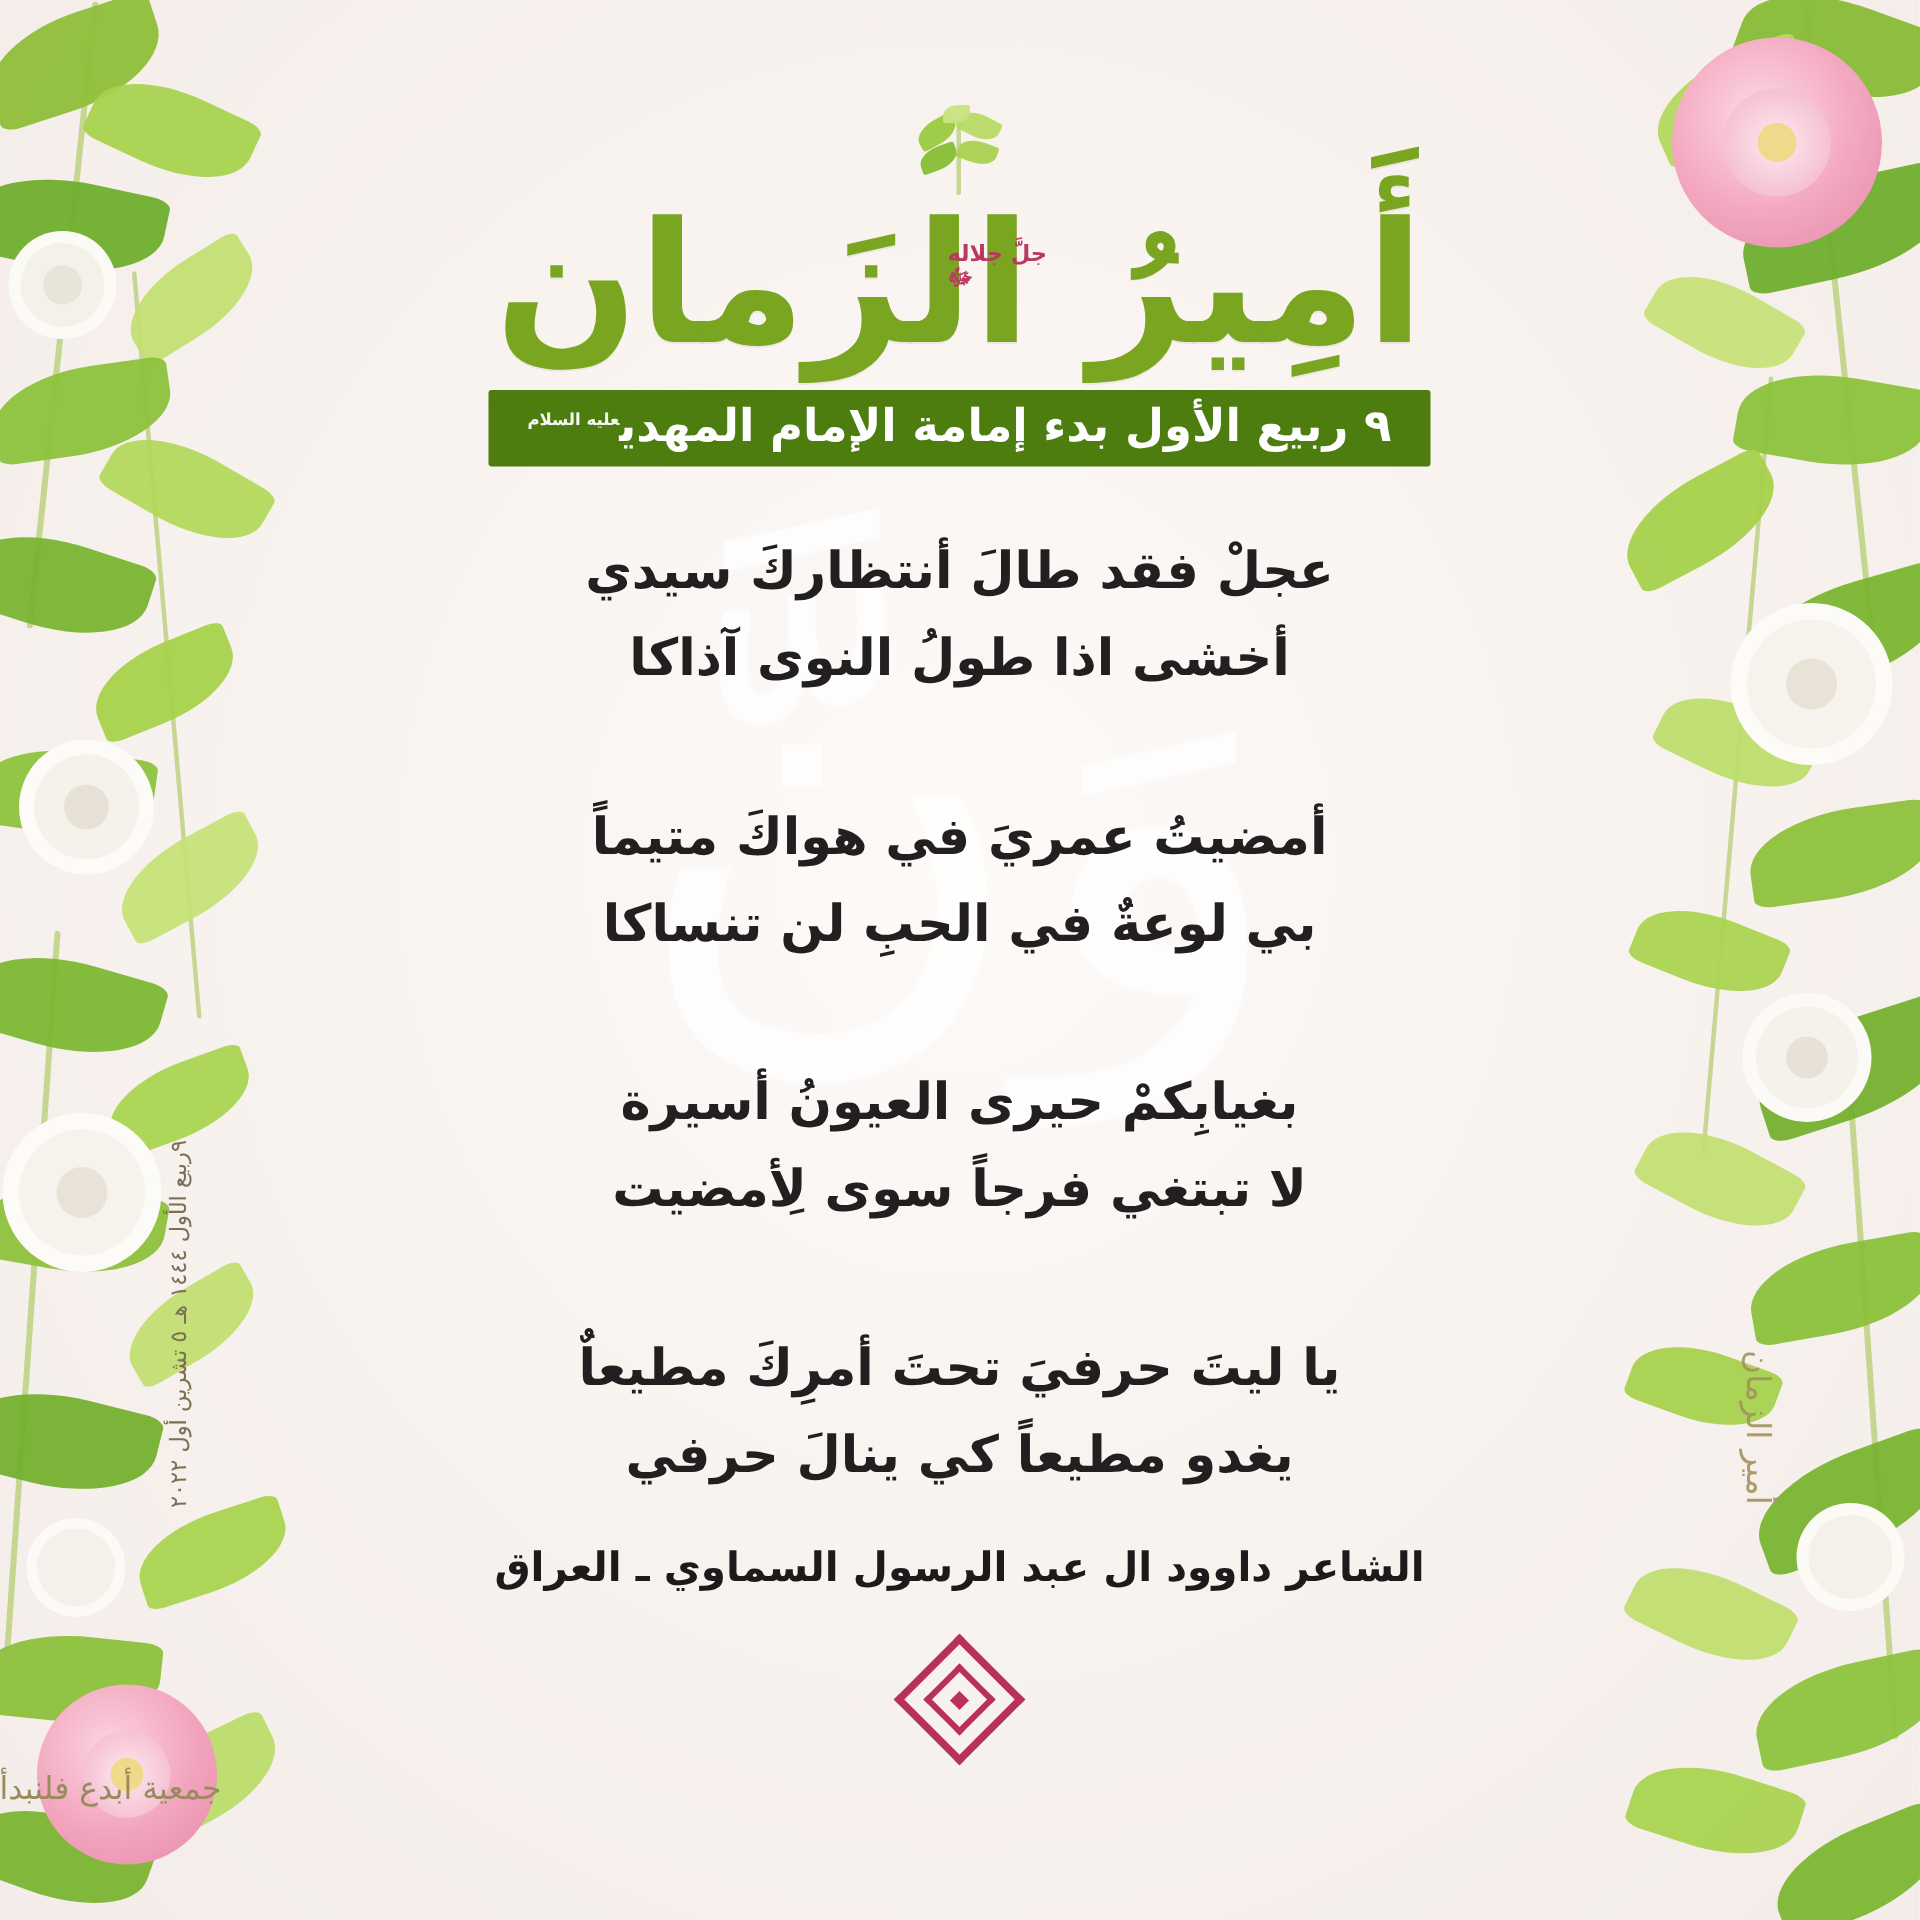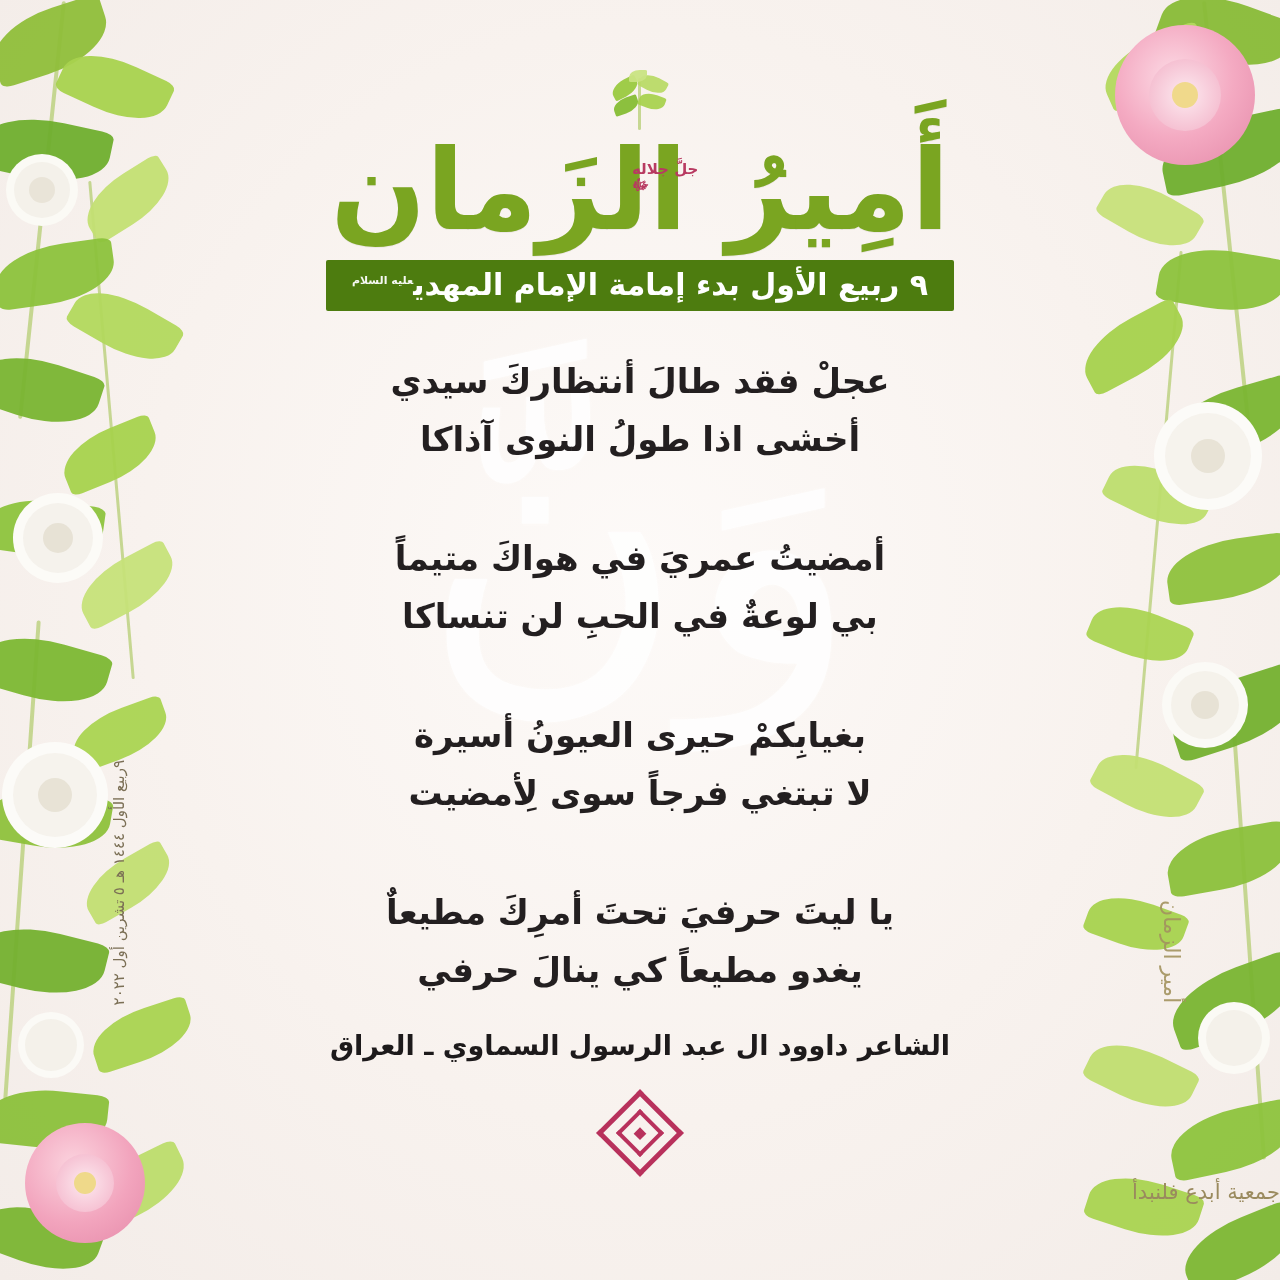--- a/index.html
+++ b/index.html
@@ -154,21 +154,21 @@
     font-size: 27px;
     font-weight: bold;
     color: #1d1a1b;
   }
 
   
   .footer-mark {
     position: absolute;
     top: 1098px;
     left: 0; right: 0;
-    text-align: right;
+    text-align: left;
   }
   .kufi {
     width: 70px;
     height: 70px;
     margin: 0 auto;
     position: relative;
     transform: rotate(45deg);
   }
   .kufi i {
     position: absolute;

